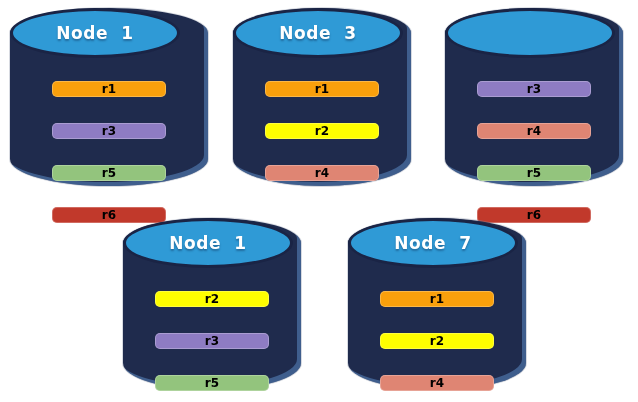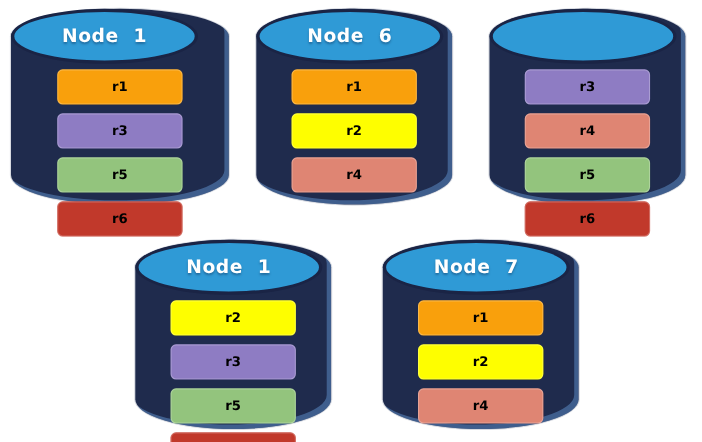--- a/index.html
+++ b/index.html
@@ -61,30 +61,31 @@
     position: absolute;
     top: 55px;
     left: 0; right: 0;
     display: flex;
     flex-direction: column;
     align-items: center;
     gap: 8px;
   }
   .bar {
     width: 114px;
-    height: 32px;
+    height: 16px;
     border-radius: 5px;
     display: flex;
     align-items: center;
     justify-content: center;
     color: var(--replica-text, #000000);
     font-size: 12px;
     font-weight: bold;
     line-height: 1;
     box-shadow: inset 0 0 0 1px rgba(255, 255, 255, 0.25);
+    margin-top: 18px;
   }
 </style>
 </head>
 <body>
 
 <div id="canvas">
   <div class="cylinder">
     <div class="cyl-silhouette"></div>
     <div class="cyl-top"></div>
     <div class="cyl-title">Node 1</div>
@@ -92,21 +93,21 @@
         <div class="bar" style="background: rgb(249, 160, 12);">r1</div>
         <div class="bar" style="background: rgb(142, 124, 195);">r3</div>
         <div class="bar" style="background: rgb(147, 196, 125);">r5</div>
         <div class="bar" style="background: rgb(193, 57, 43);">r6</div>
       </div>
   </div>
 
   <div class="cylinder">
     <div class="cyl-silhouette"></div>
     <div class="cyl-top"></div>
-    <div class="cyl-title">Node 6</div>
+    <div class="cyl-title">Node 3</div>
     <div class="bars">
         <div class="bar" style="background: rgb(249, 160, 12);">r1</div>
         <div class="bar" style="background: rgb(254, 254, 0);">r2</div>
         <div class="bar" style="background: rgb(223, 133, 115);">r4</div>
       </div>
   </div>
 
   <div class="cylinder">
     <div class="cyl-silhouette"></div>
     <div class="cyl-top"></div>

